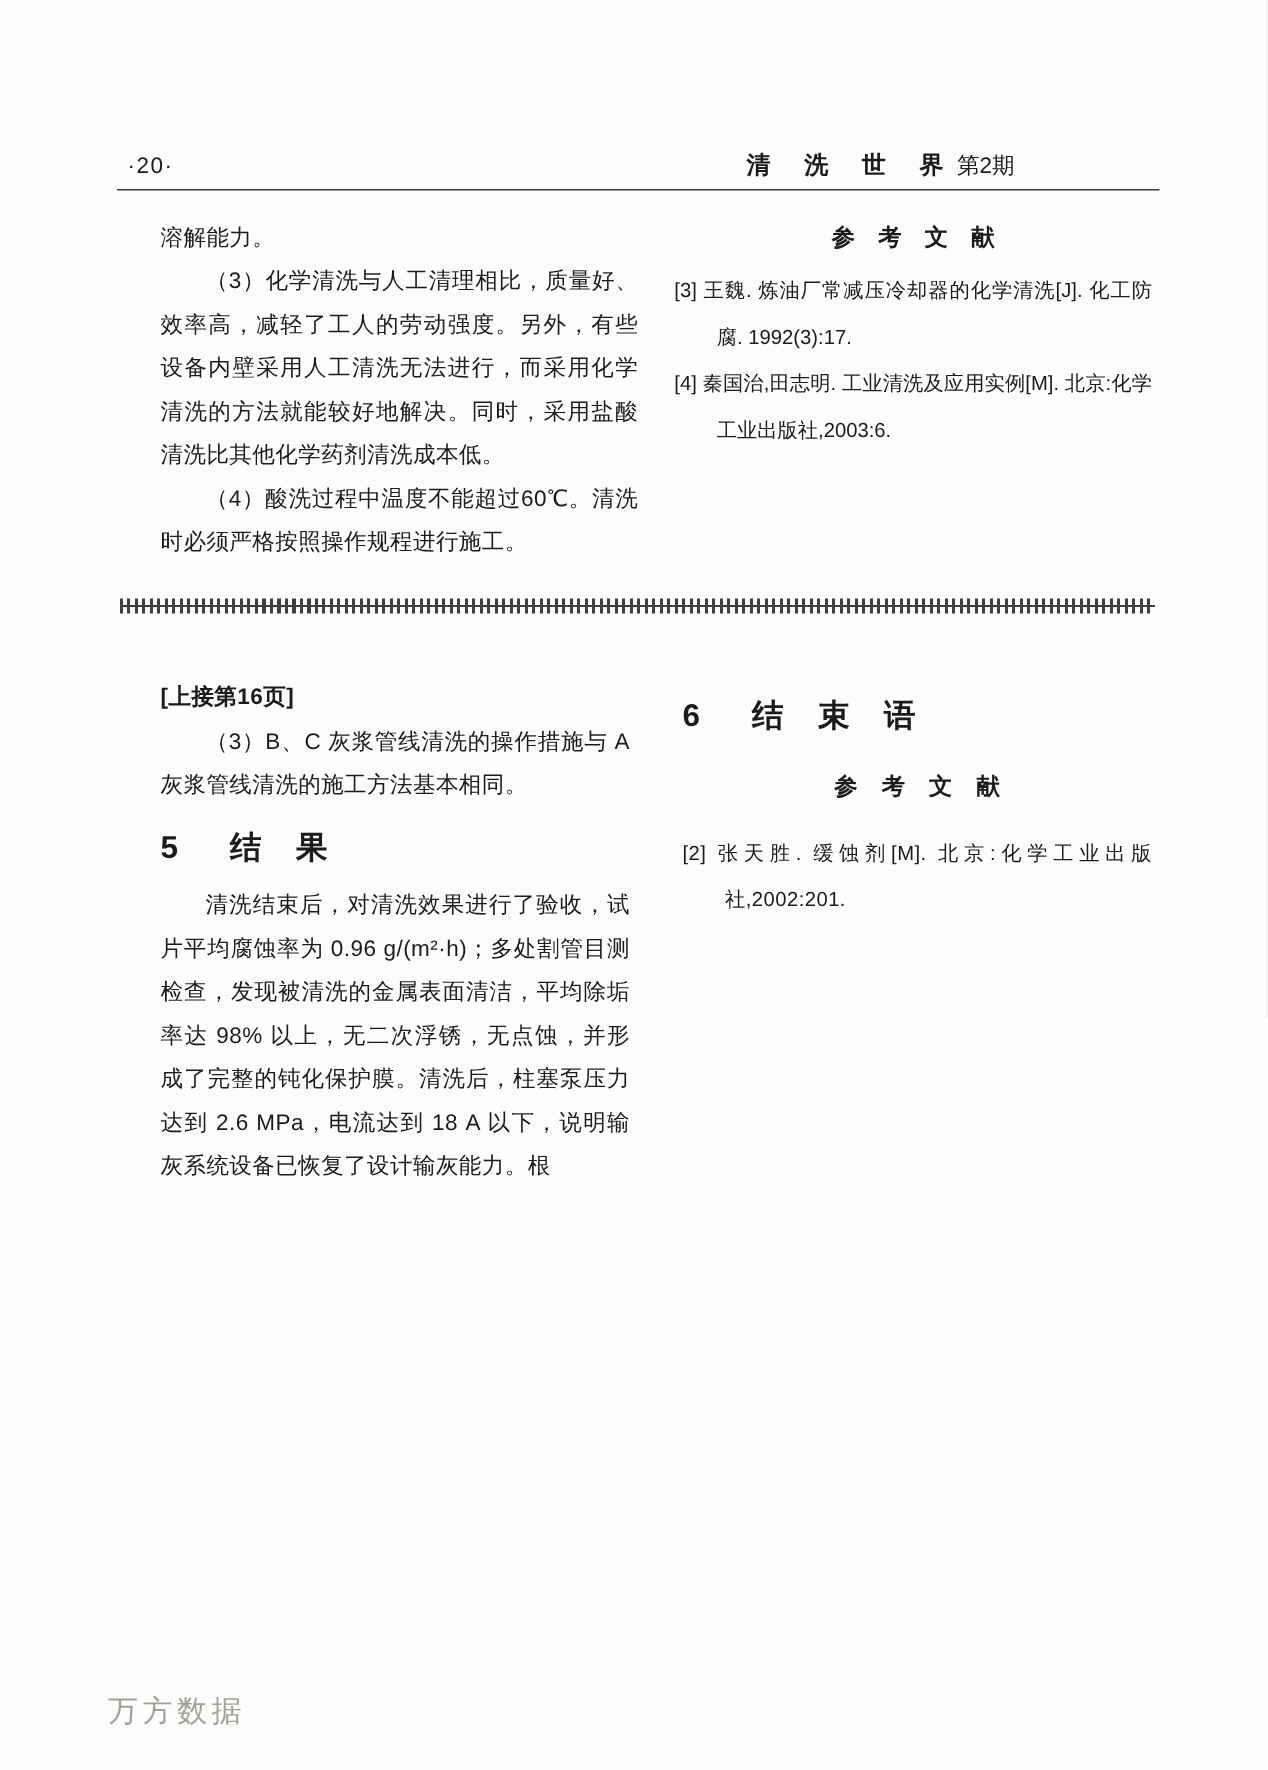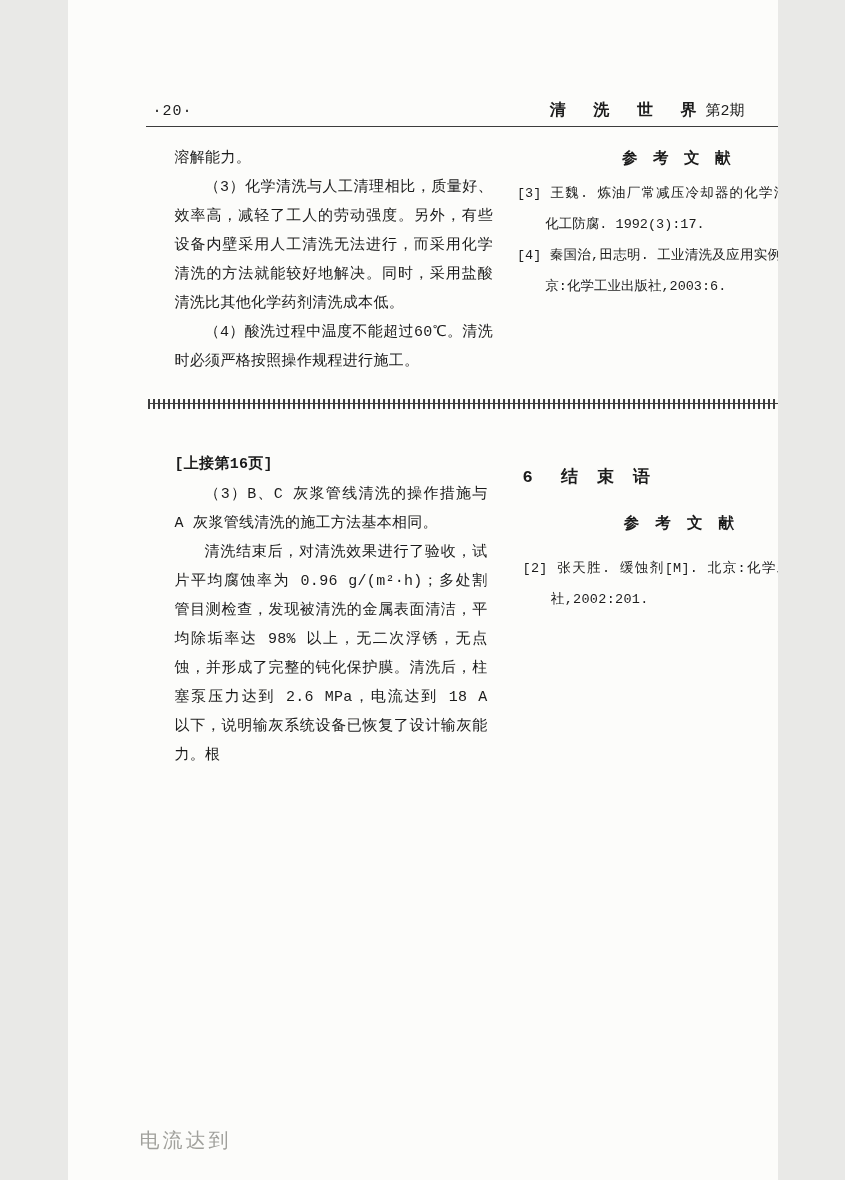--- a/index.html
+++ b/index.html
@@ -1,23 +1,23 @@
 <!DOCTYPE html>
 <html><head>
 <meta charset="utf-8">
 <style>
   * { margin: 0; padding: 0; box-sizing: border-box; }
   html, body { background: #e9e9e7; }
   .page {
     position: relative;
-    width: 710px;
+    width: 845px;
     height: 1180px;
     margin: 0 auto;
     background: #fcfcfa;
-    font-family: Liberation Mono, monospace;
+    font-family: Liberation Sans, sans-serif;
     color: #1b1b1b;
     overflow: hidden;
   }
   
   .hdr {
     position: absolute;
     top: 100px; left: 85px; width: 683px;
     display: flex; align-items: baseline;
     font-size: 15px;
   }
@@ -49,21 +49,21 @@
       repeating-linear-gradient(90deg, #3f3f3f 0 2px, transparent 2px 5px);
   }
   
   .bottom-section {
     position: absolute; top: 450px; left: 85px; width: 683px;
     display: flex; gap: 13px;
   }
   .bottom-section .col { width: 330px; }
   .cont-note { font-size: 15px; line-height: 30px; font-weight: bold; }
   .sec-head {
-    font-size: 17px; font-weight: bold;
+    font-size: 21px; font-weight: bold;
     margin: 13px 0 9px 0; letter-spacing: 1px;
   }
   .sec-head .num { margin-right: 1.6em; }
   .refs-title-b { text-align: center; font-weight: bold; font-size: 15.5px; margin: 18px 0 14px 0; }
   
   .watermark {
     position: absolute; left: 72px; top: 1127px;
     font-size: 20px; color: #979792; letter-spacing: 3px;
     opacity: 0.9;
   }
@@ -92,26 +92,29 @@
       <div class="ref">[4] 秦国治,田志明. 工业清洗及应用实例[M]. 北京:化学工业出版社,2003:6.</div>
     </div>
   </div>
 
   <div class="separator"></div>
 
   <div class="bottom-section">
     <div class="col body-txt">
       <div class="cont-note">[上接第16页]</div>
       <p class="ind">（3）B、C 灰浆管线清洗的操作措施与 A 灰浆管线清洗的施工方法基本相同。</p>
+      <div class="sec-head">
+        <span class="num">5</span><span>结　果</span>
+      </div>
       <p class="ind">清洗结束后，对清洗效果进行了验收，试片平均腐蚀率为 0.96 g/(m²·h)；多处割管目测检查，发现被清洗的金属表面清洁，平均除垢率达 98% 以上，无二次浮锈，无点蚀，并形成了完整的钝化保护膜。清洗后，柱塞泵压力达到 2.6 MPa，电流达到 18 A 以下，说明输灰系统设备已恢复了设计输灰能力。根</p>
     </div>
     <div class="col body-txt">
       <div class="sec-head">
         <span class="num">6</span><span>结　束　语</span>
       </div>
       <div class="refs-title-b">参　考　文　献</div>
       <div class="ref">[2] 张天胜. 缓蚀剂[M]. 北京:化学工业出版社,2002:201.</div>
     </div>
   </div>
 
-  <div class="watermark">电流达到</div>
+  <div class="watermark">万方数据</div>
 
 </div>
 
 </body></html>

